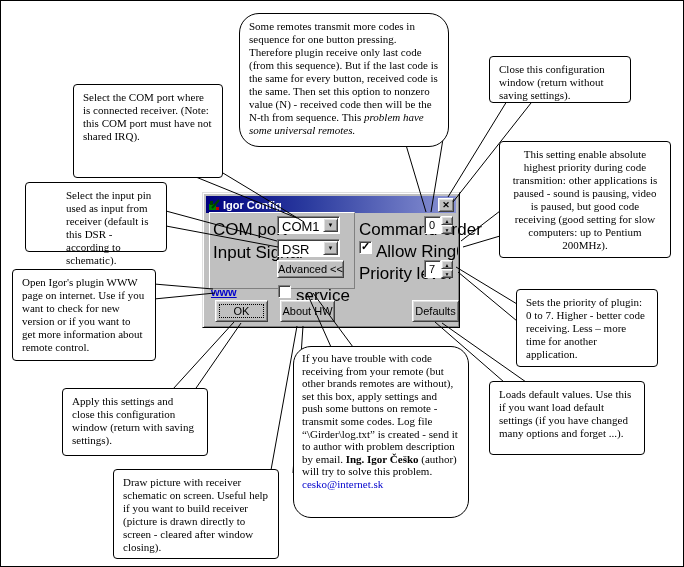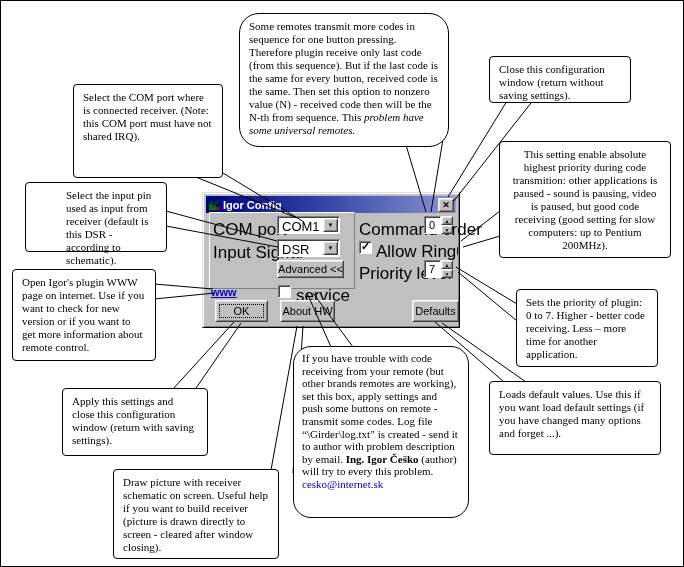--- a/index.html
+++ b/index.html
@@ -175,21 +175,21 @@
   </div>
 
   <div class="callout" style="left:498px;top:140px;width:172px;height:117px;text-align:center;">
     <span>This setting enable absolute highest priority during code transmition: other applications is paused - sound is pausing, video is paused, but good code receiving (good setting for slow computers: up to Pentium 200MHz).</span>
   </div>
 
   <div class="callout" style="left:515px;top:288px;width:142px;height:78px;">
     <span>Sets the priority of plugin: 0 to 7. Higher - better code receiving. Less – more time for another application.</span>
   </div>
 
-  <div class="callout" style="left:488px;top:380px;width:172px;height:74px;font-family:Liberation Serif, serif;">
+  <div class="callout" style="left:488px;top:380px;width:156px;height:74px;font-family:Liberation Serif, serif;">
     <span>Loads default values. Use this if you want load default settings (if you have changed many options and forget ...).</span>
   </div>
 
   <div class="callout" style="left:72px;top:83px;width:150px;height:94px;">
     <span>Select the COM port where is connected receiver. (Note: this COM port must have not shared IRQ).</span>
   </div>
 
   <div class="callout" style="left:24px;top:181px;width:142px;height:70px;padding-left:40px;">
     <span>Select the input pin used as input from receiver (default is this DSR - according to schematic).</span>
   </div>
@@ -200,17 +200,17 @@
 
   <div class="callout" style="left:61px;top:387px;width:146px;height:68px;">
     <span>Apply this settings and close this configuration window (return with saving settings).</span>
   </div>
 
   <div class="callout" style="left:112px;top:468px;width:166px;height:90px;">
     <span>Draw picture with receiver schematic on screen. Useful help if you want to build receiver (picture is drawn directly to screen - cleared after window closing).</span>
   </div>
 
   <div class="callout" style="left:292px;top:345px;width:176px;height:172px;padding:5px 8px;line-height:12.6px;border-radius:18px;">
-    <span>If you have trouble with code receiving from your remote (but other brands remotes  are working), set this box, apply settings and push some buttons on remote - transmit some codes. Log file “\Girder\log.txt” is created -  send it to author with problem description by email. </span><span class="b">Ing. Igor Češko</span><span> (author) will try to every this problem.</span>
+    <span>If you have trouble with code receiving from your remote (but other brands remotes  are without), set this box, apply settings and push some buttons on remote - transmit some codes. Log file “\Girder\log.txt” is created -  send it to author with problem description by email. </span><span class="b">Ing. Igor Češko</span><span> (author) will try to solve this problem.</span>
     <span class="email">cesko@internet.sk</span>
   </div>
 
 </div>
 
 </body></html>

